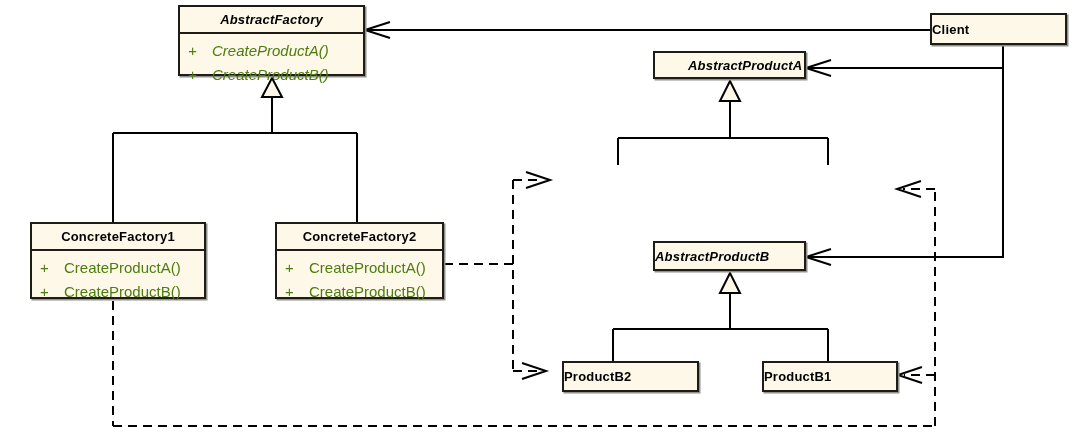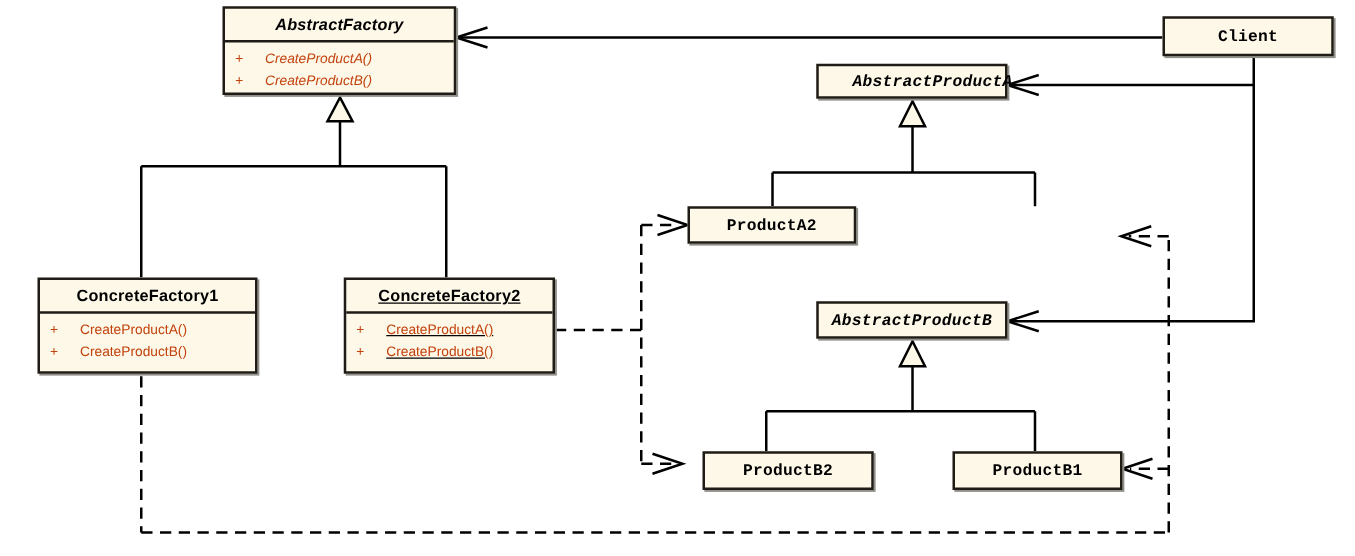--- a/index.html
+++ b/index.html
@@ -11,25 +11,25 @@
   .uml-box{
     position:absolute;box-sizing:border-box;
     background:#fdf8e8;border:2px solid #1f1b16;
     box-shadow:1.5px 1.5px 0 #90908a;
   }
   .uml-title{
     font-weight:bold;font-size:13px;color:#000;text-align:center;
     white-space:nowrap;letter-spacing:.2px;
   }
   .abstract .uml-title{font-style:italic;}
-  .single{display:flex;align-items:center;justify-content:center;font-family:Liberation Mono, monospace;}
+  .single{display:flex;align-items:center;justify-content:flex-start;}
   .two-comp .uml-title{
     height:25px;line-height:25px;border-bottom:2px solid #1f1b16;
   }
-  .uml-methods{padding:5px 6px 0 8px;font-size:11px;color:#c2410c;line-height:1.6;}
+  .uml-methods{padding:5px 6px 0 8px;font-size:15px;color:#4d7c0f;line-height:1.6;}
   .abstract .uml-methods{font-style:italic;}
   .method-vis{display:inline-block;width:24px;}
   .method-sig{white-space:nowrap;}
 </style>
 </head>
 <body>
 
 <div class="canvas">
 
   <svg class="connectors" viewBox="0 0 1084 445" xmlns="http://www.w3.org/2000/svg">
@@ -71,34 +71,31 @@
   </div>
 
   <div class="uml-box single" style="left:930px;top:13px;width:137px;height:32px;">
     <div class="uml-title">Client</div>
   </div>
 
   <div class="uml-box single abstract" style="left:653px;top:51px;width:153px;height:28px;padding-left:33px;">
     <div class="uml-title">AbstractProductA</div>
   </div>
 
-  <div class="uml-box single" style="left:550px;top:165px;width:135px;height:30px;">
-    <div class="uml-title">ProductA2</div>
-  </div>
 
 
   <div class="uml-box two-comp" style="left:30px;top:222px;width:176px;height:77px;">
     <div class="uml-title">ConcreteFactory1</div>
     <div class="uml-methods">
       <div class="method-row"><span class="method-vis">+</span><span class="method-sig">CreateProductA()</span></div>
       <div class="method-row"><span class="method-vis">+</span><span class="method-sig">CreateProductB()</span></div>
     </div>
   </div>
 
-  <div class="uml-box two-comp" style="left:275px;top:222px;width:169px;height:77px;text-decoration:underline;">
+  <div class="uml-box two-comp" style="left:275px;top:222px;width:169px;height:77px;">
     <div class="uml-title">ConcreteFactory2</div>
     <div class="uml-methods">
       <div class="method-row"><span class="method-vis">+</span><span class="method-sig">CreateProductA()</span></div>
       <div class="method-row"><span class="method-vis">+</span><span class="method-sig">CreateProductB()</span></div>
     </div>
   </div>
 
   <div class="uml-box single abstract" style="left:653px;top:241px;width:153px;height:30px;">
     <div class="uml-title">AbstractProductB</div>
   </div>

